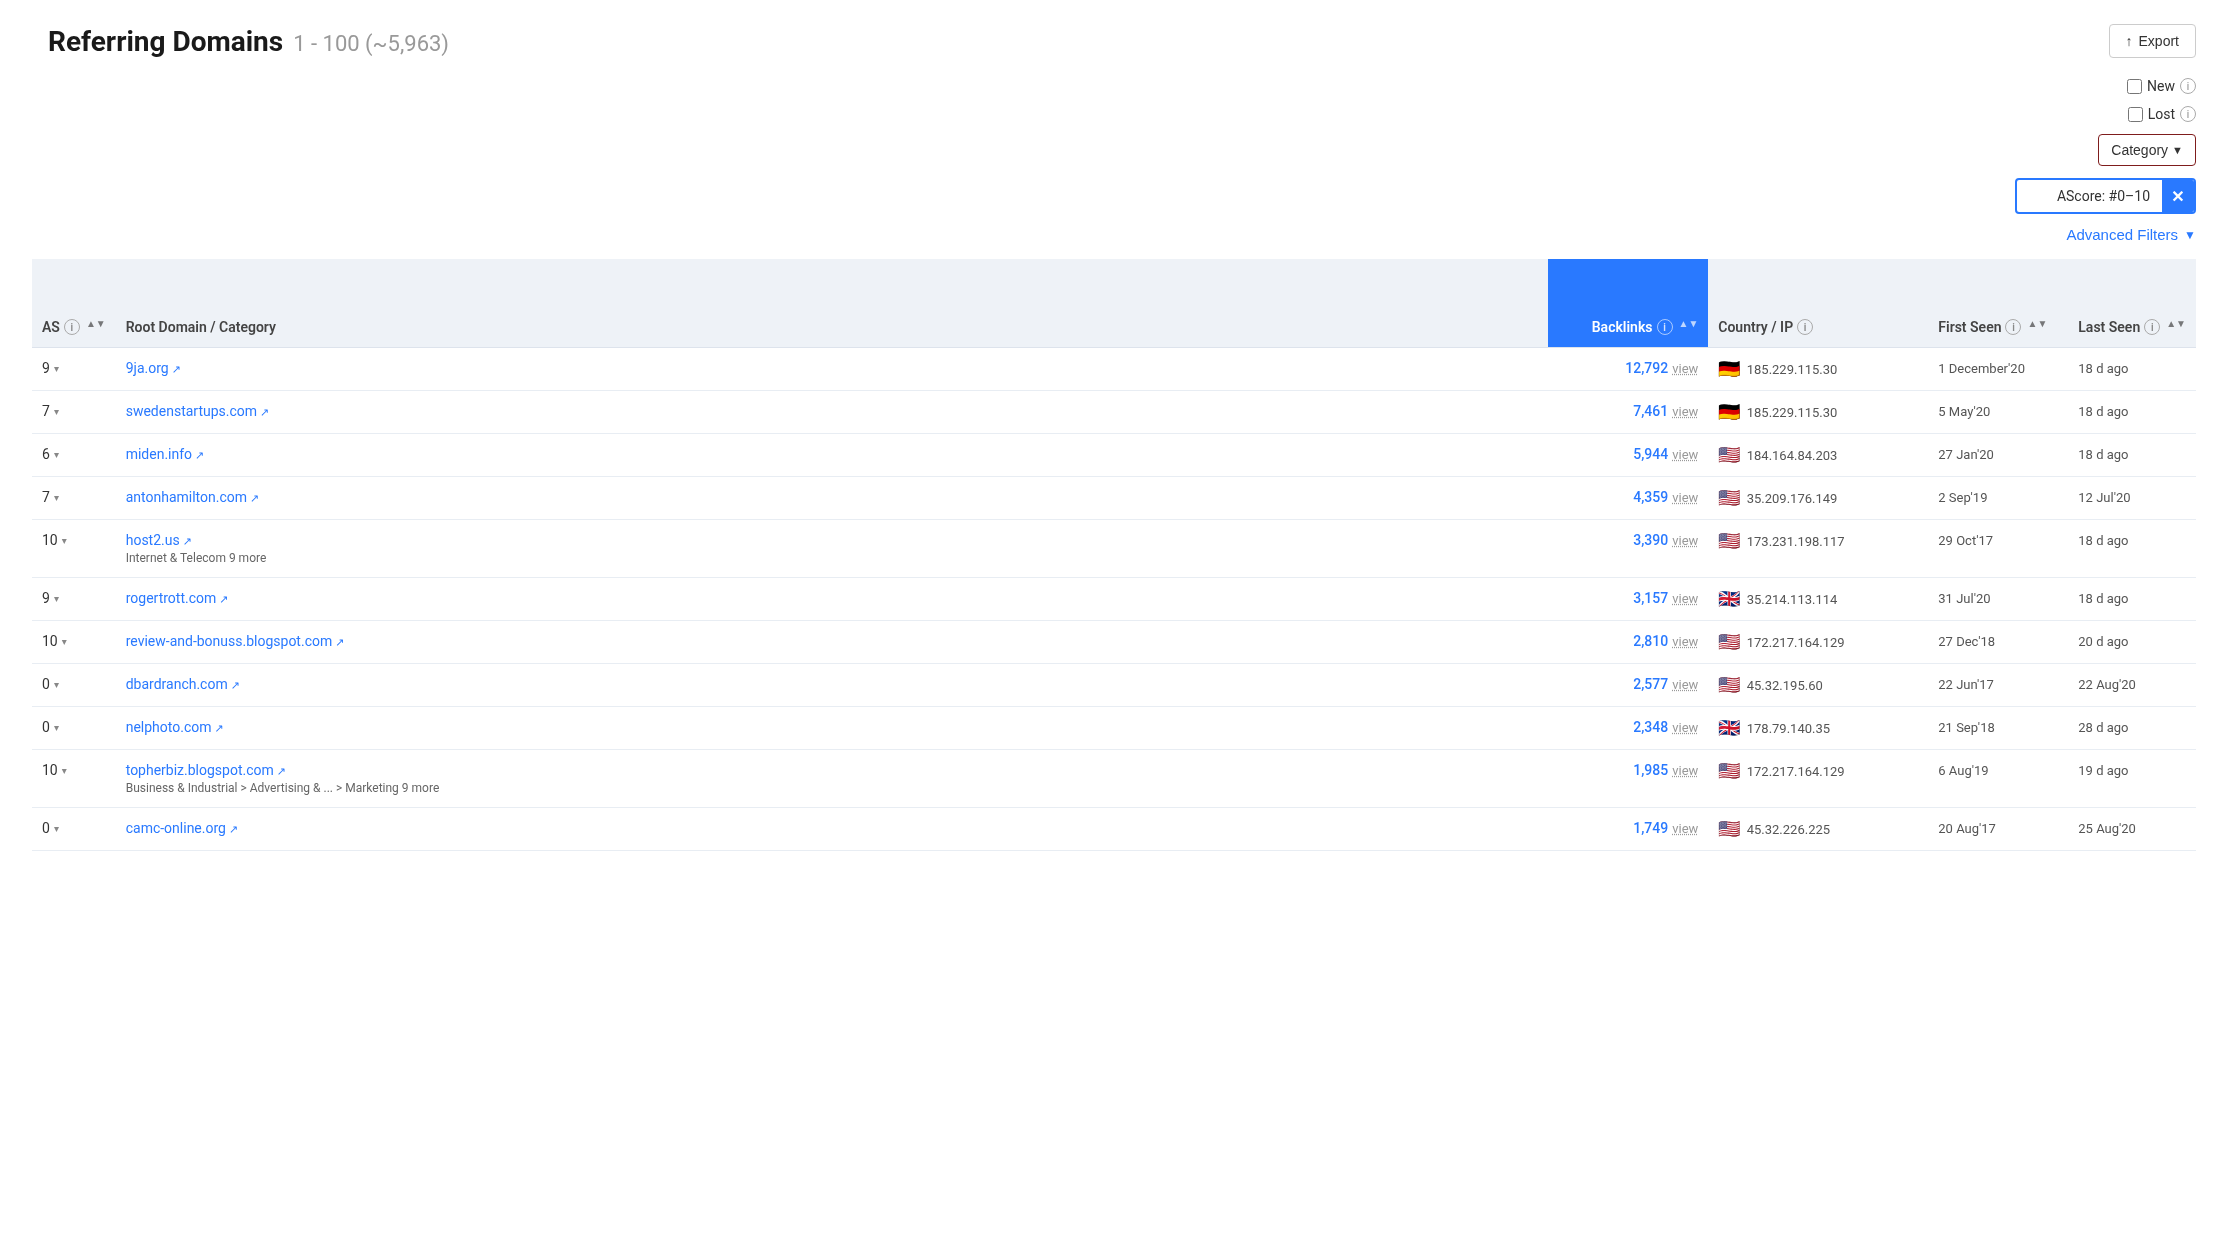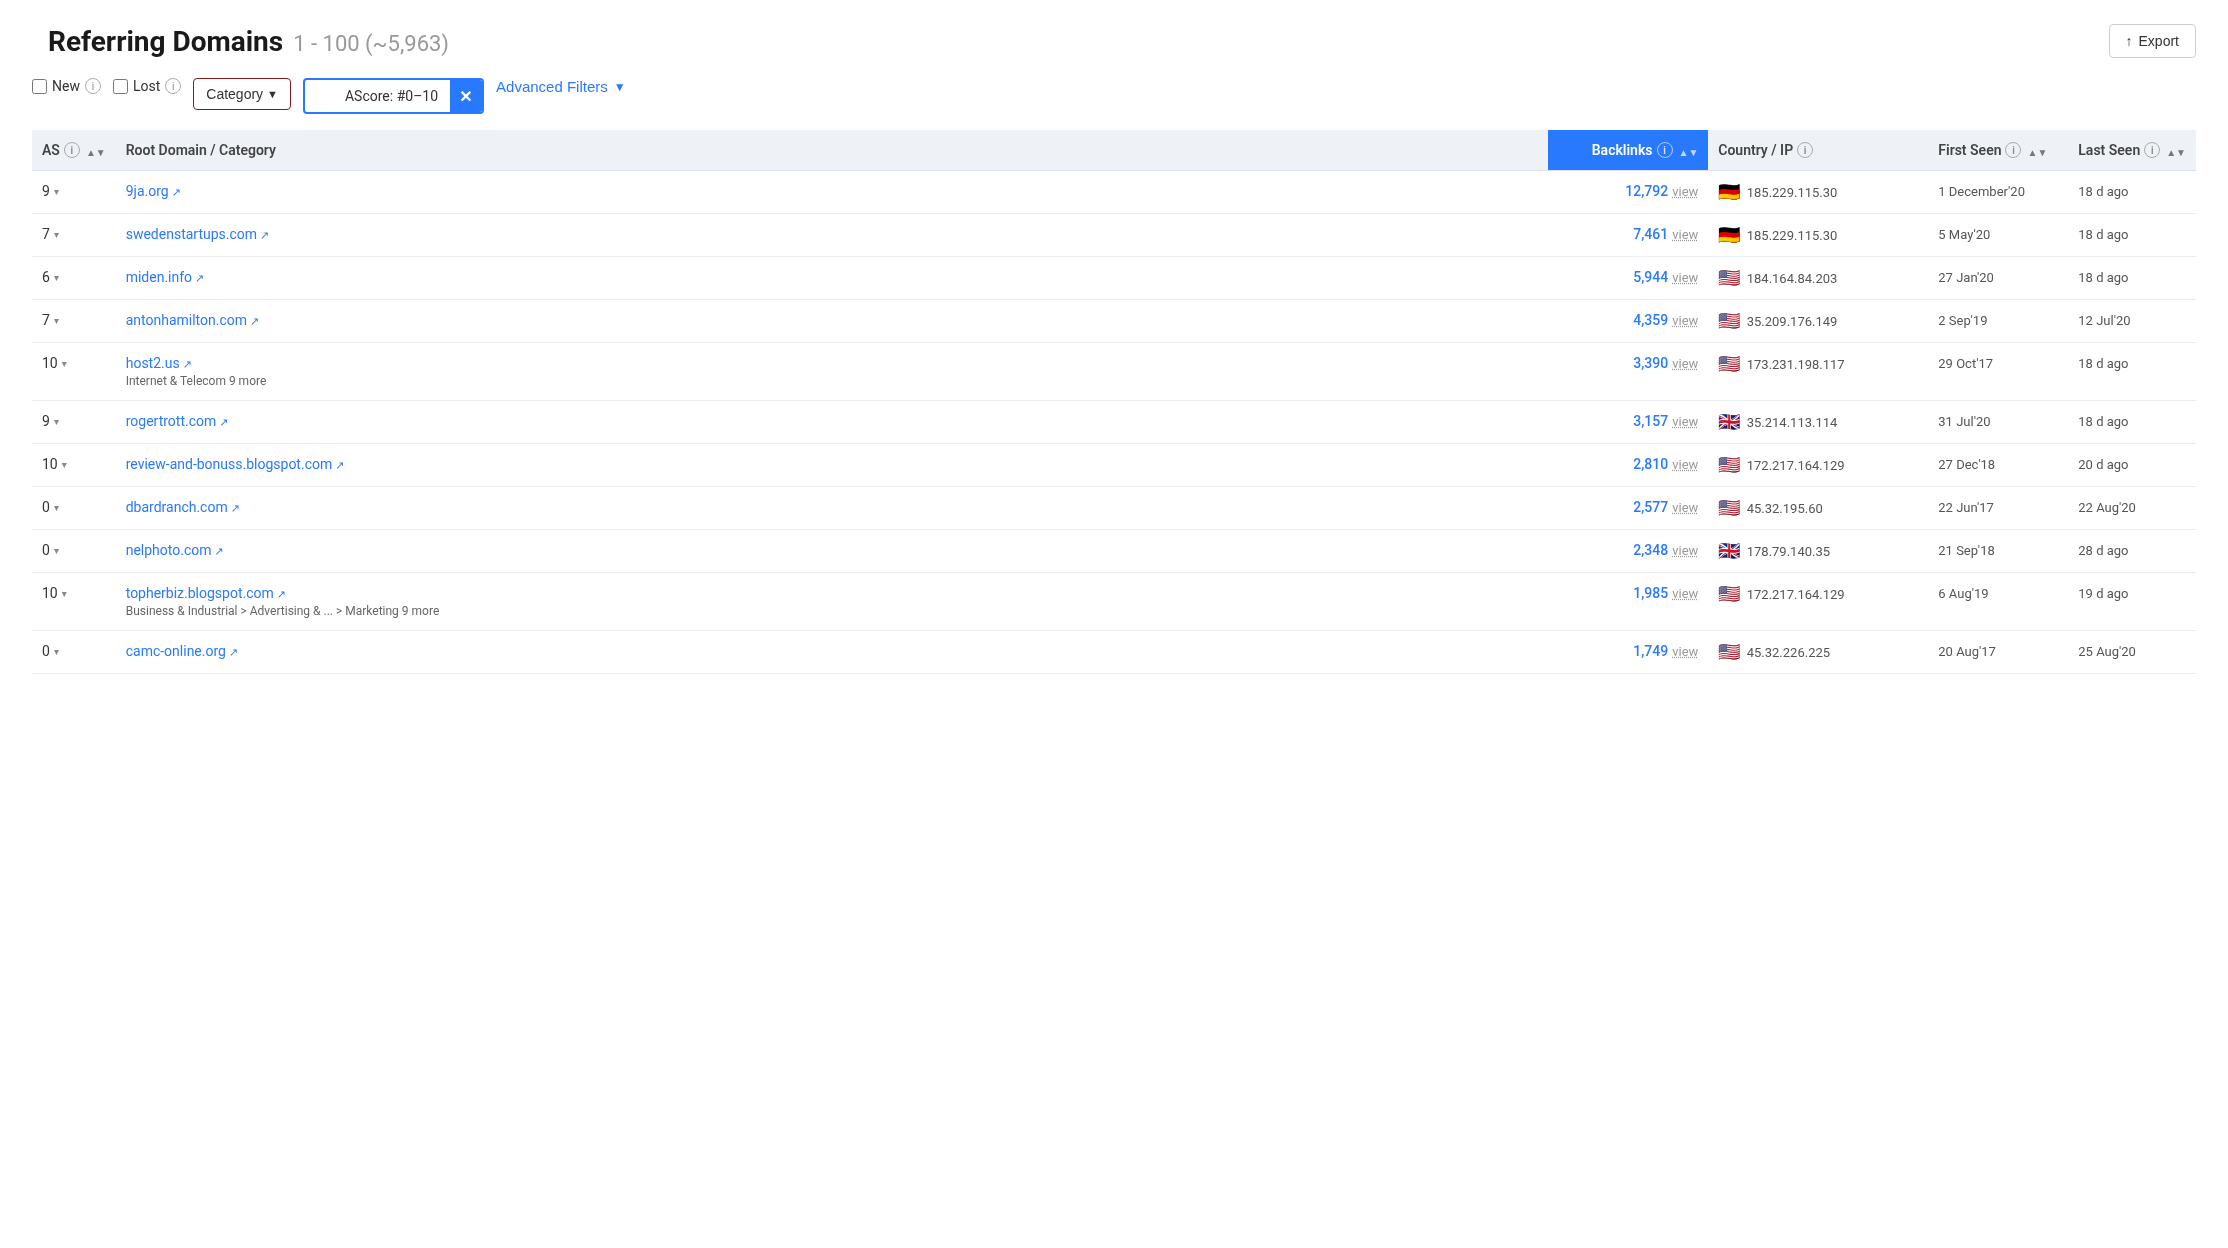--- a/index.html
+++ b/index.html
@@ -41,24 +41,25 @@
       border-radius: 4px;
       background: #fff;
       color: #333;
       font-size: 14px;
       cursor: pointer;
       white-space: nowrap;
     }
 
     .filters-row {
       display: flex;
-      align-items: flex-start;
+      align-items: flex-end;
       gap: 12px;
       margin-bottom: 16px;
       flex-wrap: wrap;
+      flex-direction: column;
     }
     .checkbox-label {
       display: flex;
       align-items: center;
       gap: 5px;
       font-size: 14px;
       color: #333;
       cursor: pointer;
     }
     .checkbox-label input[type="checkbox"] {
@@ -142,22 +143,23 @@
       padding: 12px 10px;
       text-align: left;
       font-weight: 600;
       color: #444;
       border-bottom: 1px solid #dde3ec;
       white-space: nowrap;
       user-select: none;
     }
     .data-table thead th .th-inner {
       display: flex;
-      align-items: flex-end;
+      align-items: flex-start;
       gap: 4px;
+      margin-top: 48px;
     }
     .data-table thead th.col-backlinks {
       background: #2979ff;
       color: #fff;
     }
     .data-table thead th.col-backlinks .info-icon {
       border-color: rgba(255,255,255,0.6);
       color: rgba(255,255,255,0.8);
     }
     .sort-arrows {

